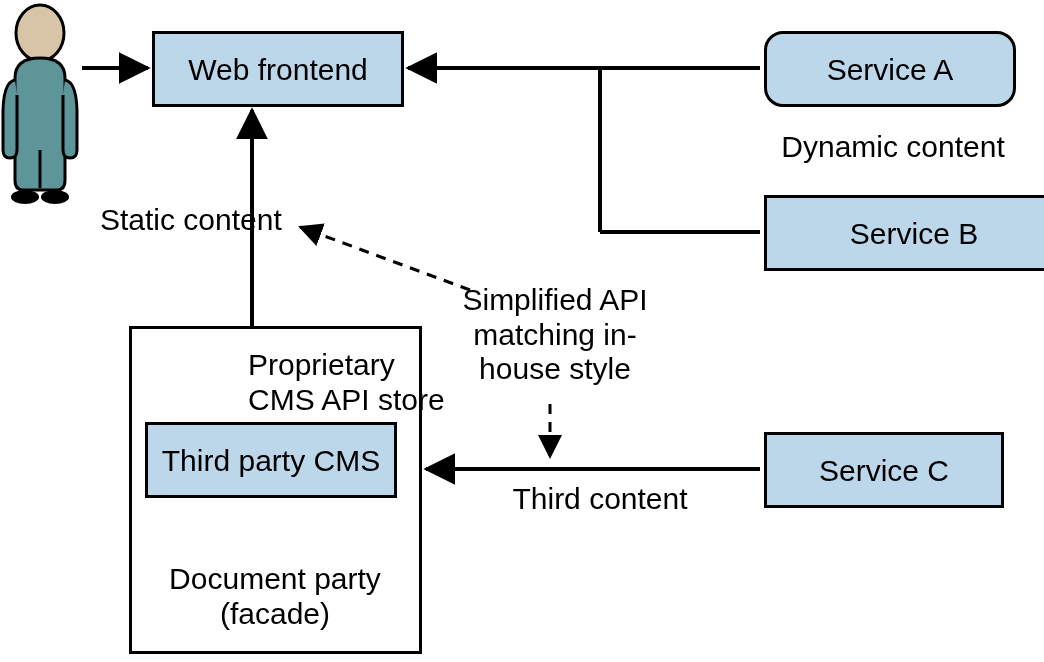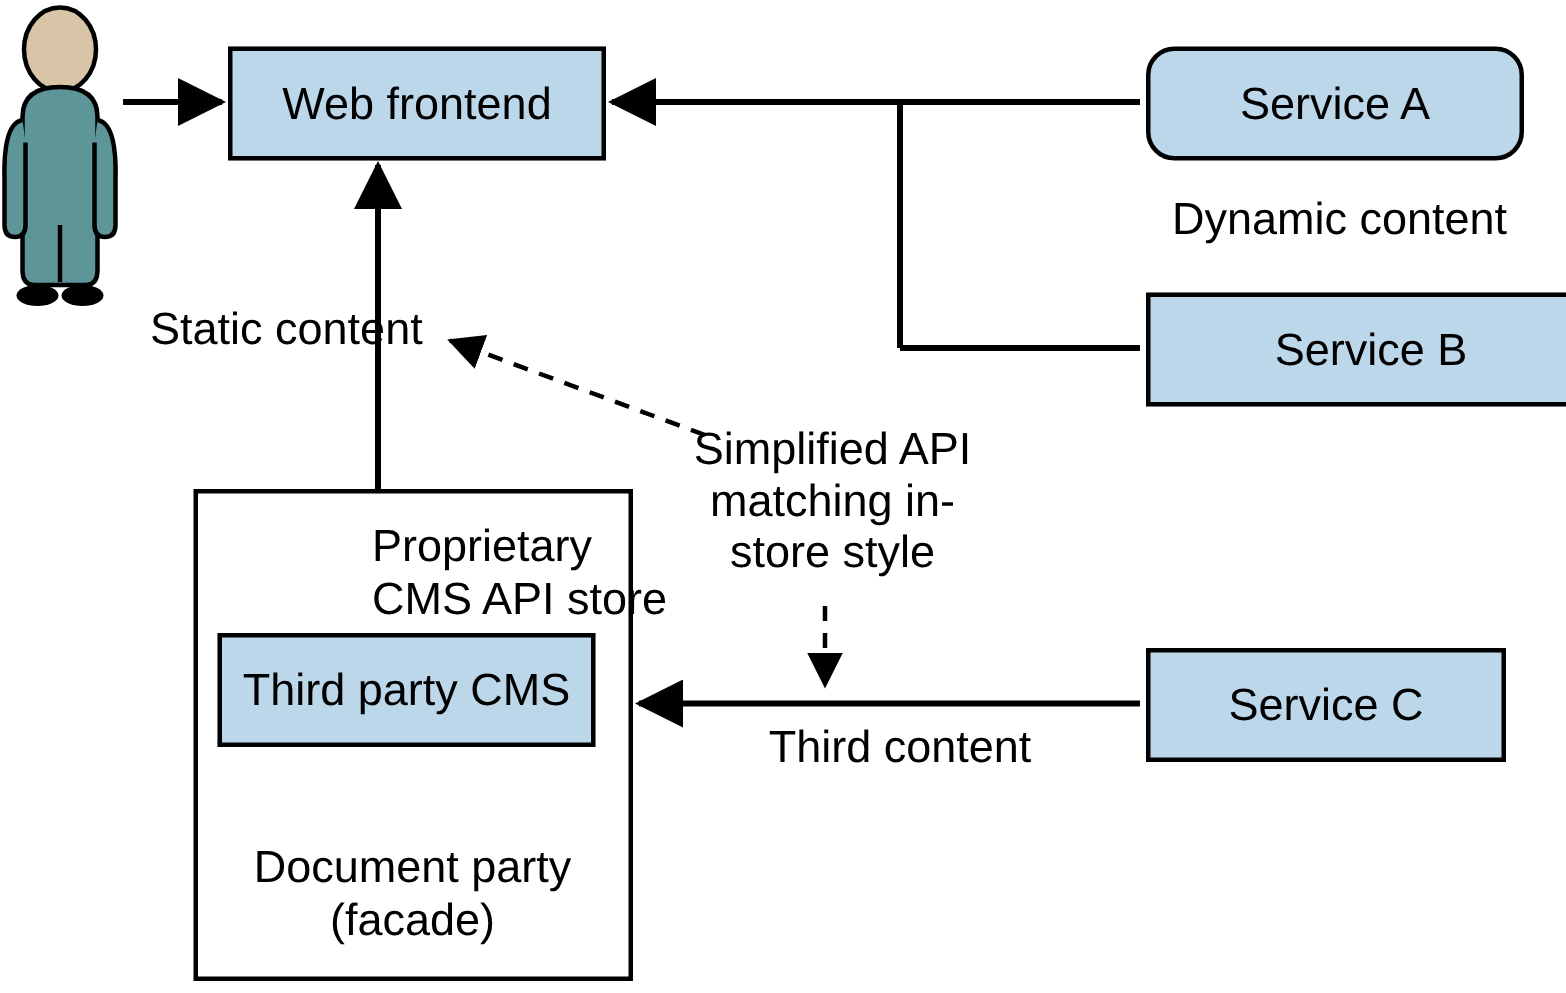--- a/index.html
+++ b/index.html
@@ -132,21 +132,21 @@
   </div>
 
   <div class="label" style="left:248px; top:336px; width:200px; text-align:left;margin-top:12px;">
     <span class="line">Proprietary</span>
     <span class="line">CMS API store</span>
   </div>
 
   <div class="label" style="left:440px; top:283px; width:230px;">
     <span class="line">Simplified API</span>
     <span class="line">matching in-</span>
-    <span class="line">store style</span>
+    <span class="line">house style</span>
   </div>
 
   <div class="label" style="left:480px; top:482px; width:240px;">
     <span>Third content</span>
   </div>
 
   <div class="label" style="left:155px; top:562px; width:240px;">
     <span class="line">Document party</span>
     <span class="line">(facade)</span>
   </div>

